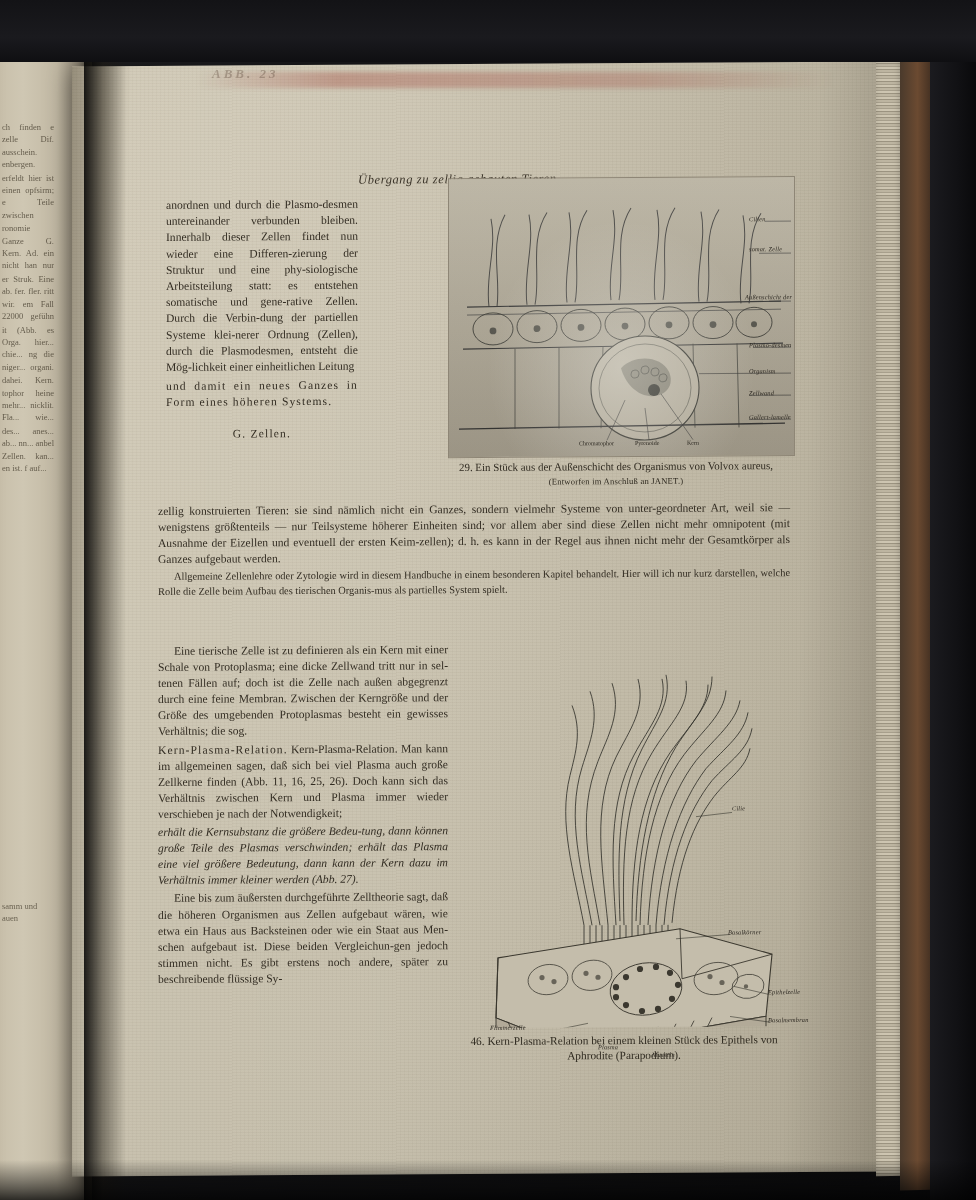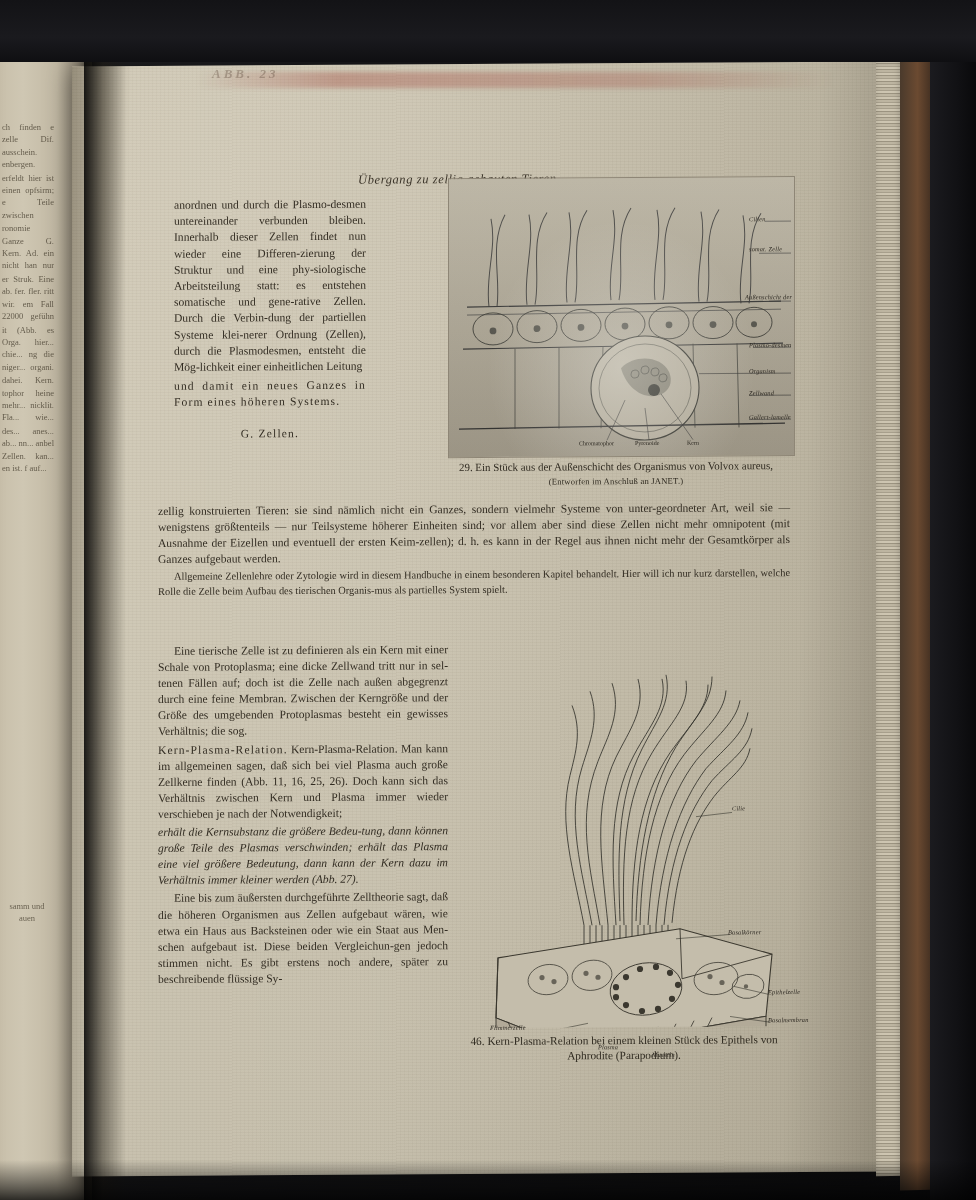--- a/index.html
+++ b/index.html
@@ -50,21 +50,20 @@
   .left-page .lp-text2 {
     position: absolute;
     left: 2px;
     top: 900px;
     width: 50px;
     font-size: 8.5px;
     line-height: 12.4px;
     color: #4a4233;
     opacity: .75;
     filter: blur(.3px);
-    text-align: center;
   }
 
   
   .gutter {
     position: absolute;
     left: 84px; top: 0;
     width: 42px; height: 1200px;
     background: linear-gradient(90deg, rgba(0,0,0,.85) 0%, rgba(30,26,18,.45) 45%, rgba(0,0,0,0) 100%);
   }
 
@@ -143,21 +142,21 @@
     position: absolute;
     right: 14px;
     top: 38px;
     font-size: 15px;
     font-weight: bold;
     color: #2f2a20;
   }
 
   .col-left {
     position: absolute;
-    left: 16px;
+    left: 8px;
     top: 46px;
     width: 192px;
     font-size: 11.6px;
     line-height: 16.2px;
     text-align: justify;
     color: #332d23;
   }
   .col-left p { margin: 0 0 3px 0; }
   .spaced { letter-spacing: 1.1px; }
 

